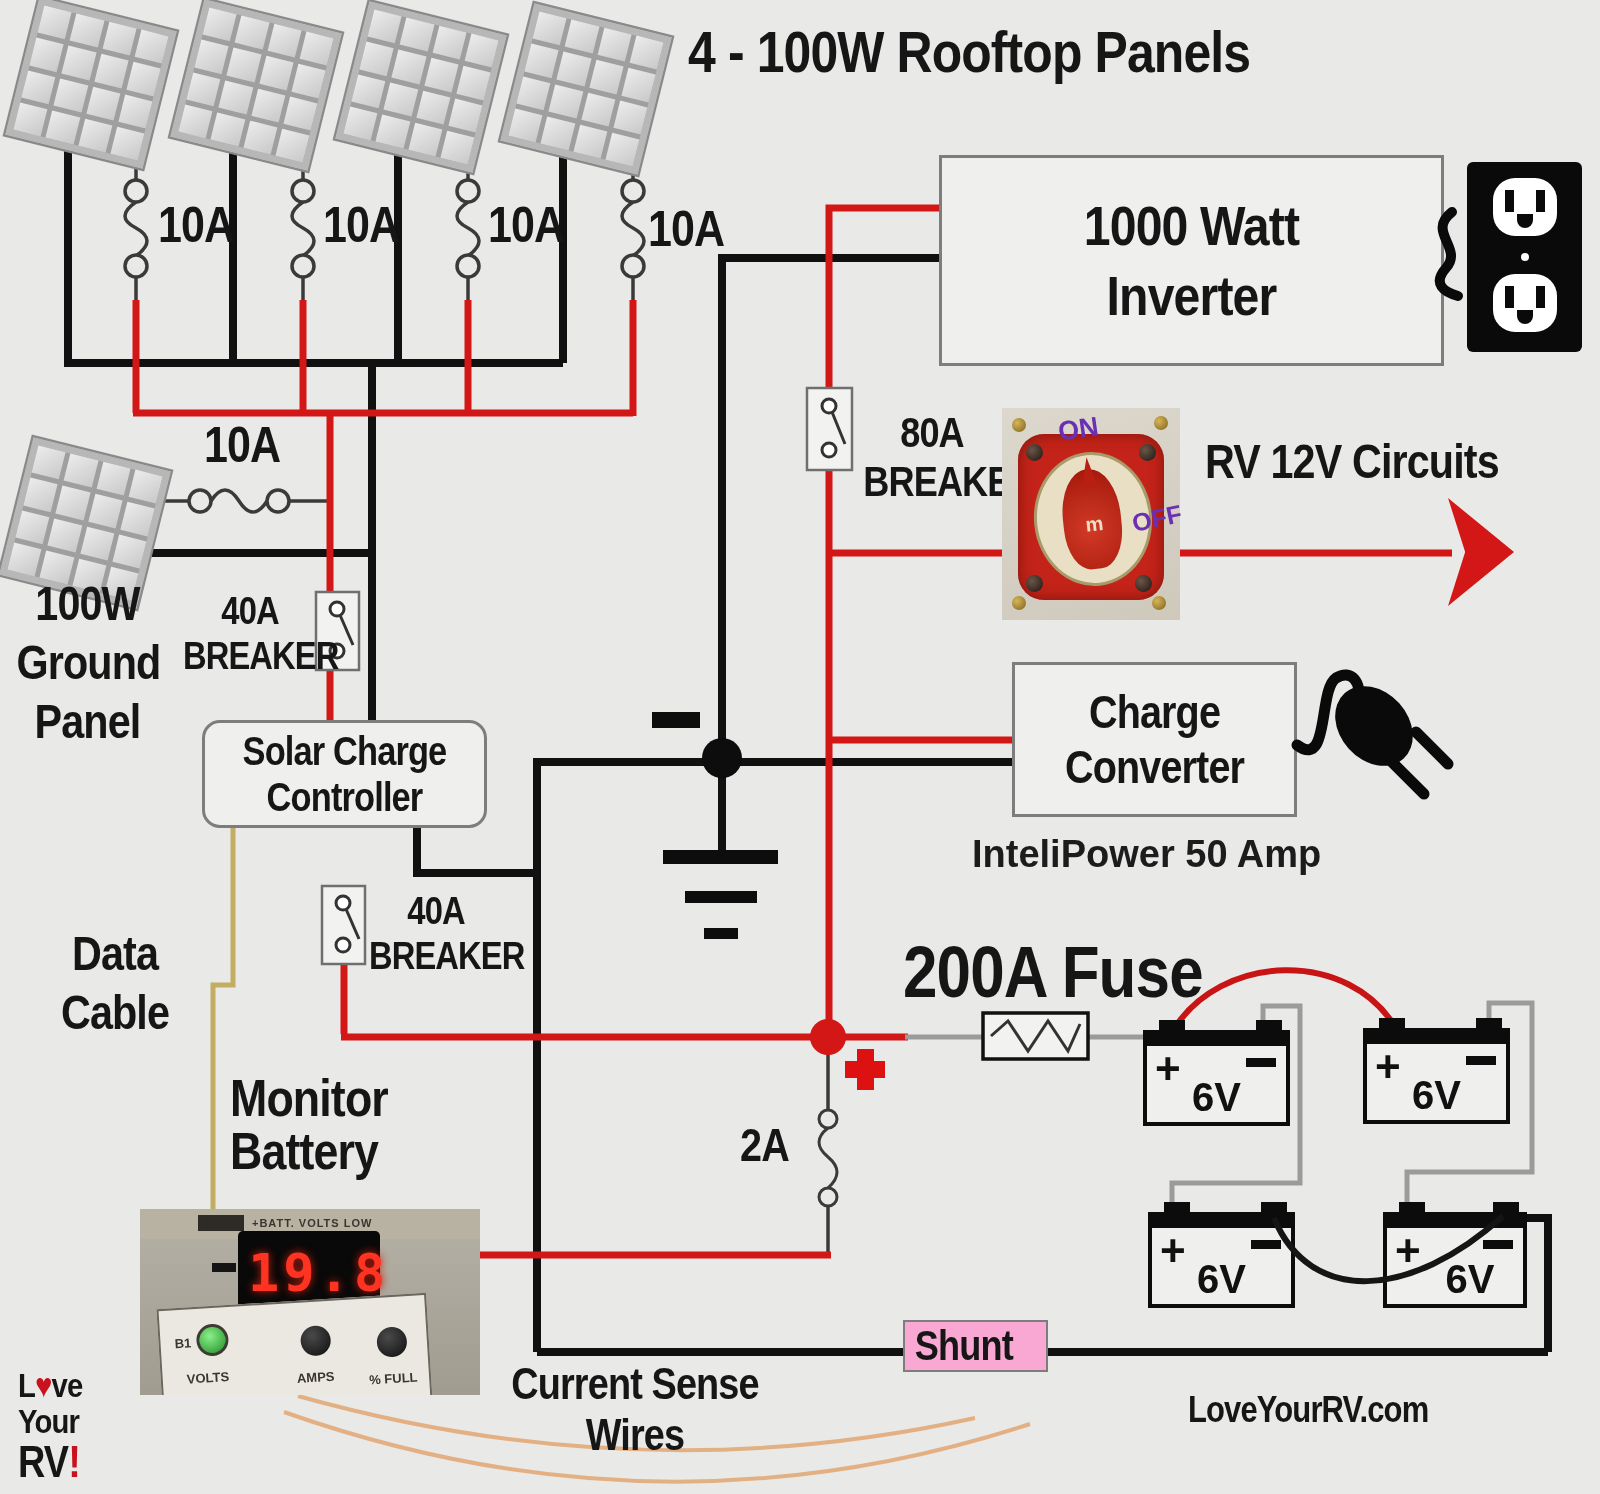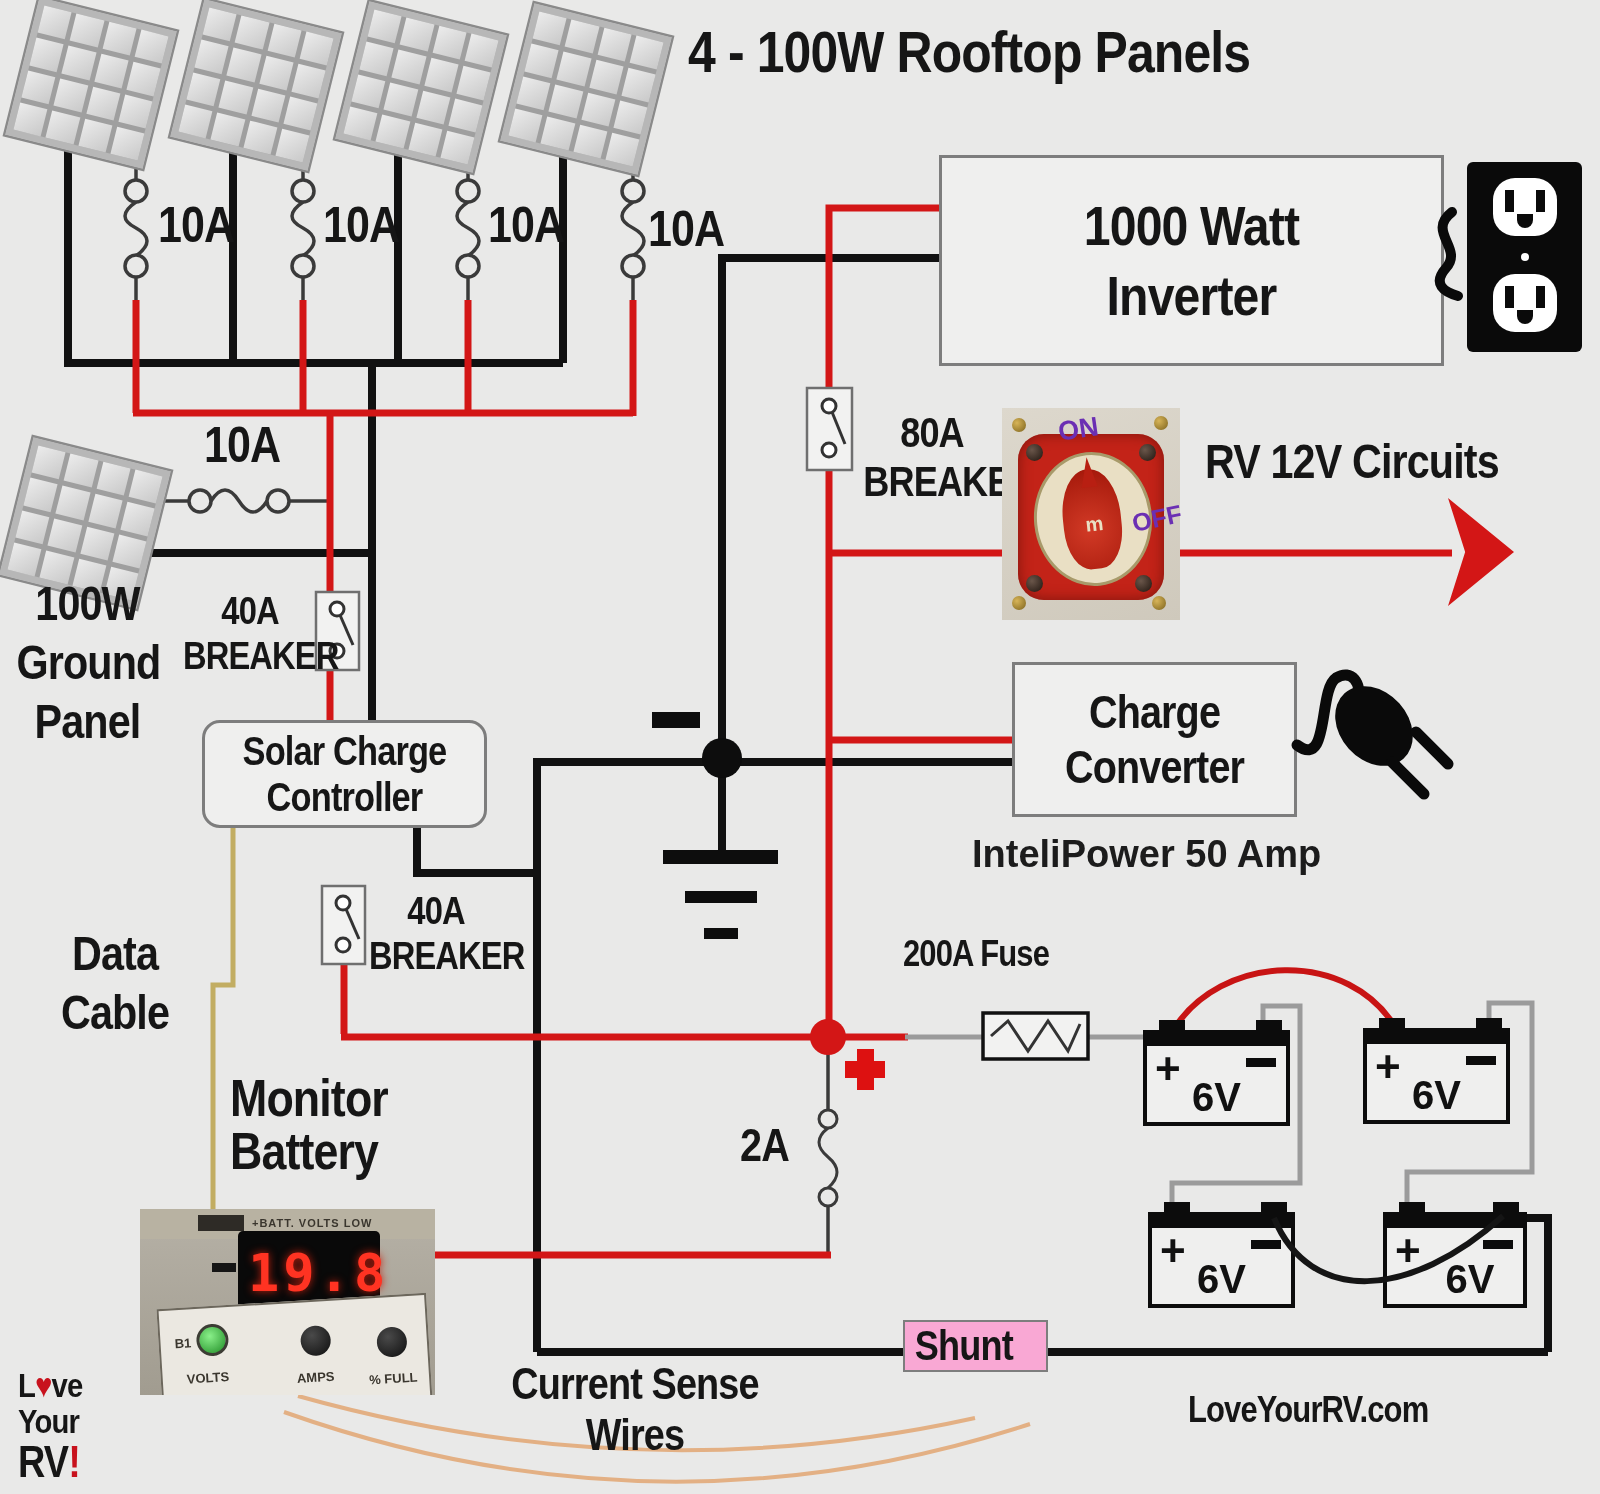--- a/index.html
+++ b/index.html
@@ -49,21 +49,21 @@
           border:3px solid #a89a6a;transform:rotate(-6deg);}
   .swknob{position:absolute;left:26px;top:14px;width:58px;height:100px;background:radial-gradient(circle at 45% 60%,#d23a26,#a01508);
           border-radius:48% 48% 42% 42%;}
   .swpt{position:absolute;left:22px;top:-12px;width:0;height:0;border-left:8px solid transparent;
         border-right:8px solid transparent;border-bottom:30px solid #b81f12;}
   .swm{position:absolute;left:22px;top:44px;color:#e9dfc4;font-size:20px;font-weight:700;}
   .swscrew{position:absolute;width:17px;height:17px;border-radius:50%;
            background:radial-gradient(circle at 35% 35%,#6a564a,#1f140e);}
   .purple{color:#6b2fb3;font-weight:800;}
   
-  .monitor{width:295px;height:186px;background:linear-gradient(#b6b1a6,#a19c90);overflow:hidden;}
+  .monitor{width:295px;height:186px;background:linear-gradient(#b6b1a6,#a19c90);overflow:hidden;padding-left:45px;}
   .mon-strip{position:absolute;left:0;top:0;right:0;height:30px;background:#b8b2a2;}
   .mon-logo{position:absolute;left:58px;top:6px;width:46px;height:16px;background:#2e2b26;}
   .mon-head{position:absolute;left:112px;top:8px;font-size:11px;font-weight:700;color:#3a362e;letter-spacing:1px;}
   .mon-disp{position:absolute;left:98px;top:22px;width:142px;height:82px;background:#090909;border-radius:5px;}
   .mon-val{position:absolute;left:10px;top:12px;font-family:"DejaVu Sans Mono",monospace;font-weight:700;
            font-size:52px;color:#ff3322;letter-spacing:4px;text-shadow:0 0 8px #c4200f;}
   .mon-dash{position:absolute;left:72px;top:54px;width:24px;height:9px;background:#151515;}
   .mon-panel{position:absolute;left:20px;top:92px;width:266px;height:120px;background:#ebe8e1;
              border:2px solid #6c675c;transform:rotate(-3.5deg);}
   .led{position:absolute;width:26px;height:26px;border-radius:50%;border:3px solid #3c3c34;
@@ -361,21 +361,21 @@
 <div class="abs comp lbl ctr" style="left:40px;top:930px;width:150px;font-size:48px;">
   <div class="condc">Data</div>
   <div class="condc" style="margin-top:10px;">Cable</div>
 </div>
 
 <div class="abs comp lbl" style="left:230px;top:1062px;font-size:52px;">
   <div style="margin-top:10px;"><span class="cond">Monitor</span></div>
   <div><span class="cond">Battery</span></div>
 </div>
 
-<div class="abs comp lbl" style="left:903px;top:936px;font-size:36px;"><span class="cond">200A Fuse</span></div>
+<div class="abs comp lbl" style="left:903px;top:936px;font-size:72px;"><span class="cond">200A Fuse</span></div>
 <div class="abs comp lbl" style="left:740px;top:1122px;font-size:46px;"><span class="cond">2A</span></div>
 
 <div class="abs comp lbl ctr" style="left:430px;top:1362px;width:410px;font-size:44px;">
   <div class="condc">Current Sense</div>
   <div class="condc" style="margin-top:6px;">Wires</div>
 </div>
 
 <div class="abs comp lbl" style="left:1188px;top:1392px;font-size:36px;"><span class="cond">LoveYourRV.com</span></div>
 
 <div class="abs comp switchphoto" style="left:1002px;top:408px;">

